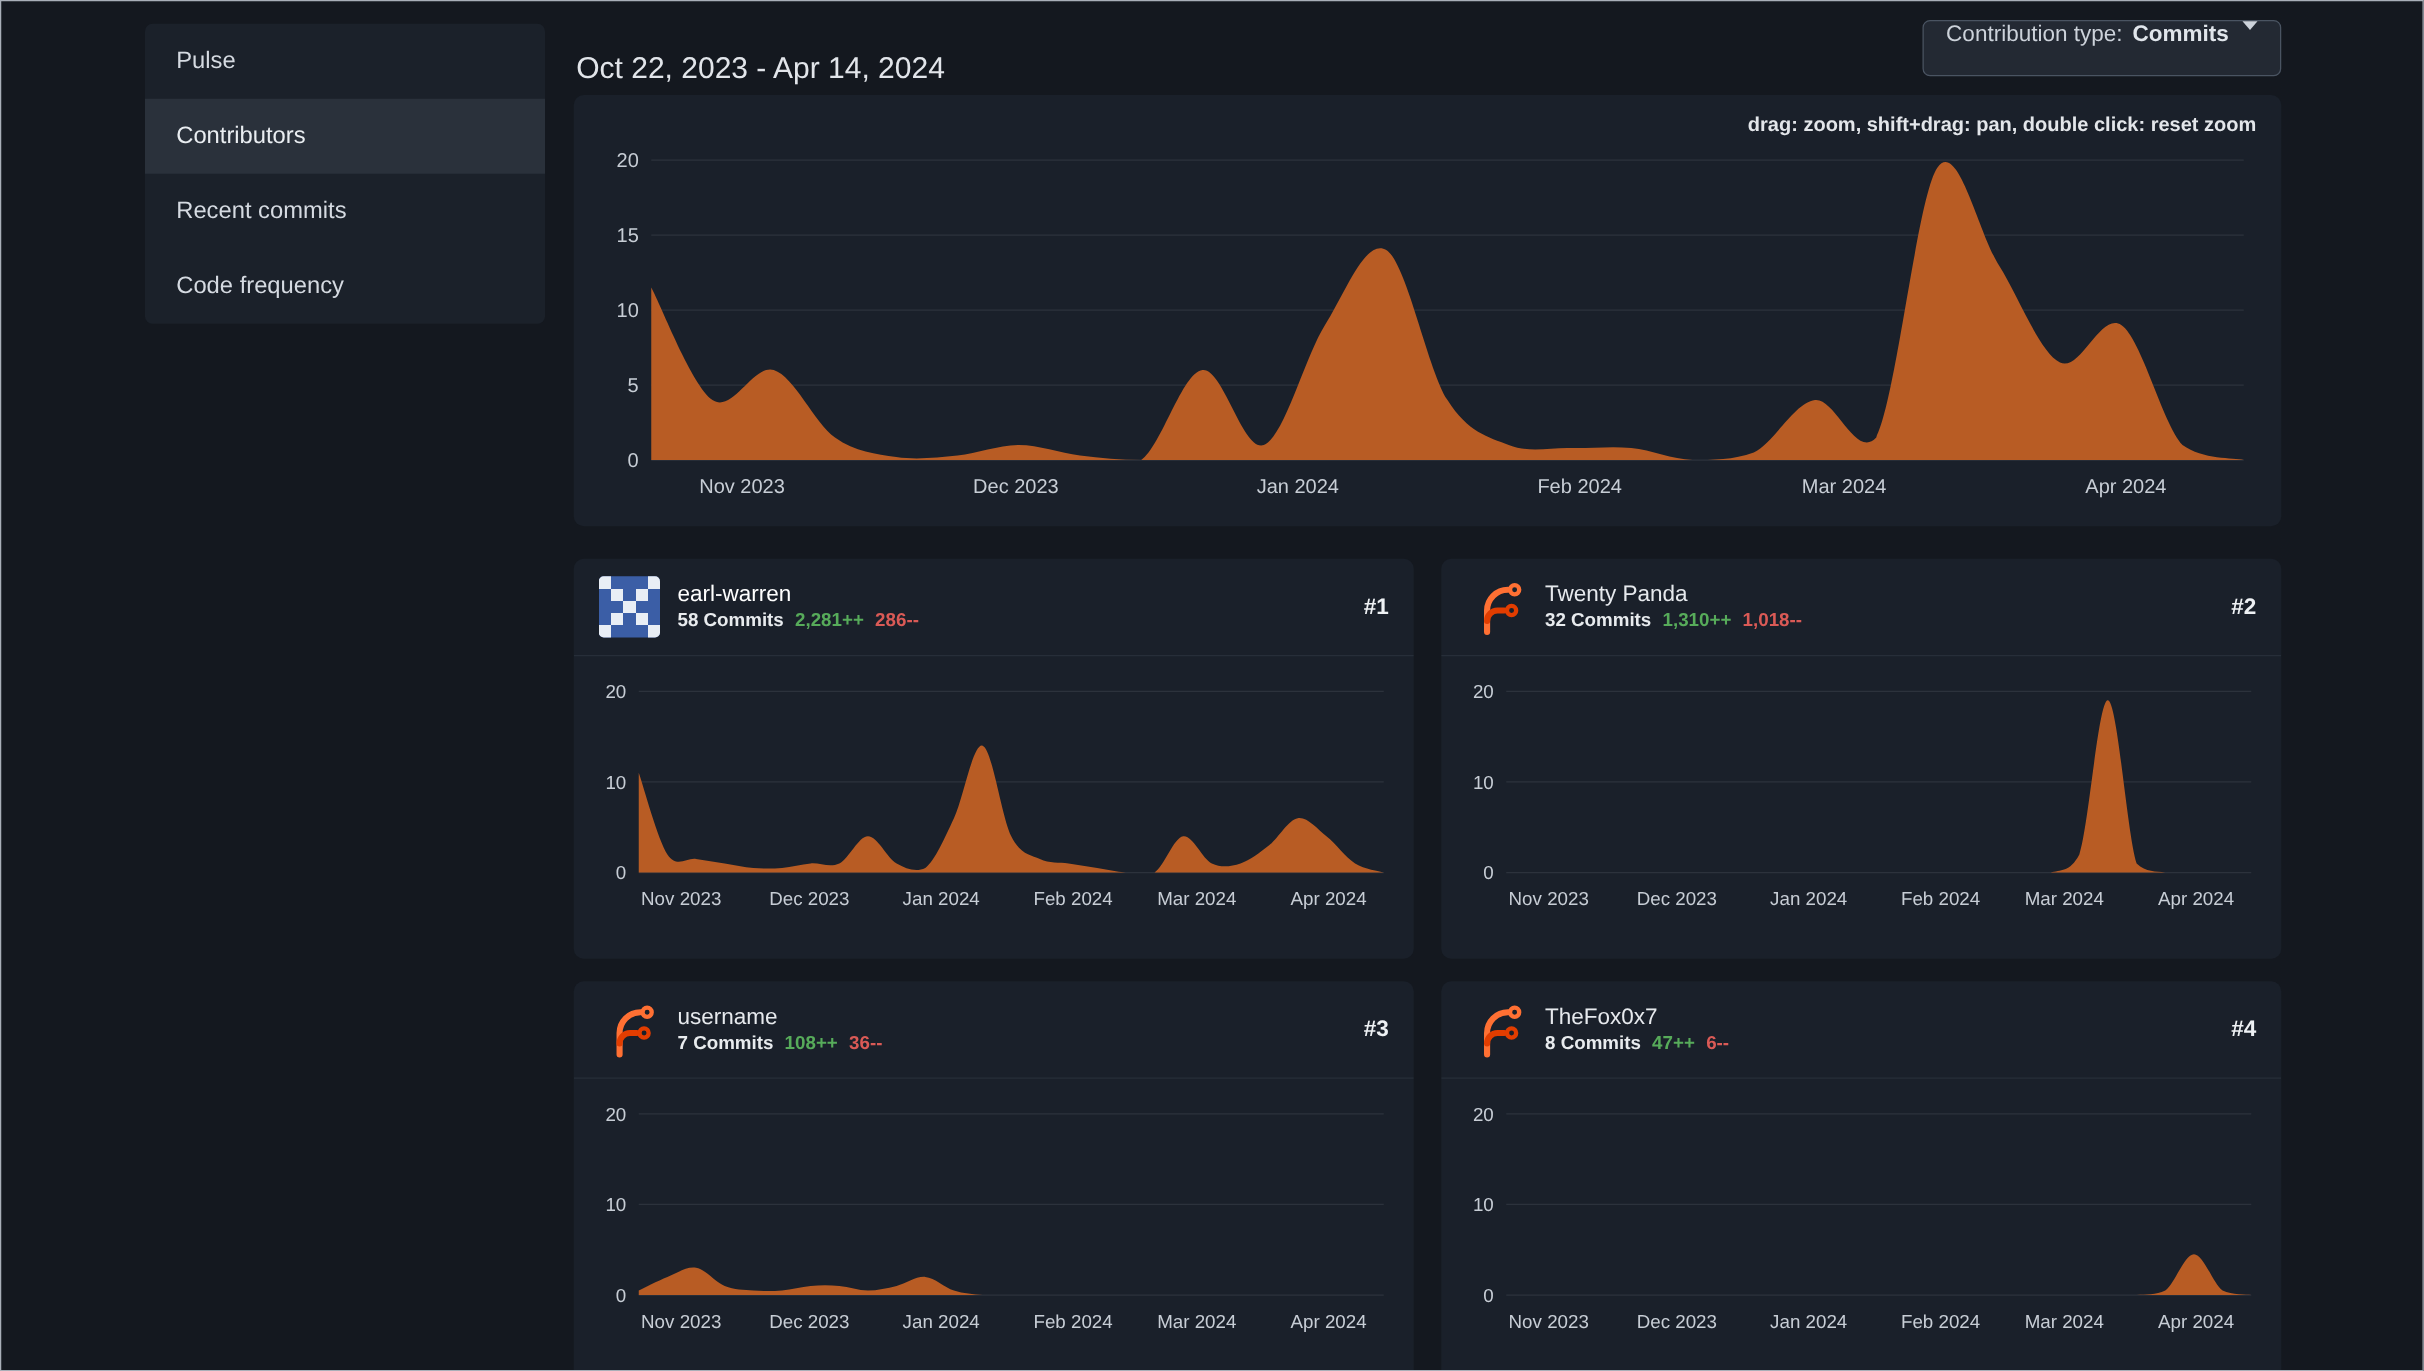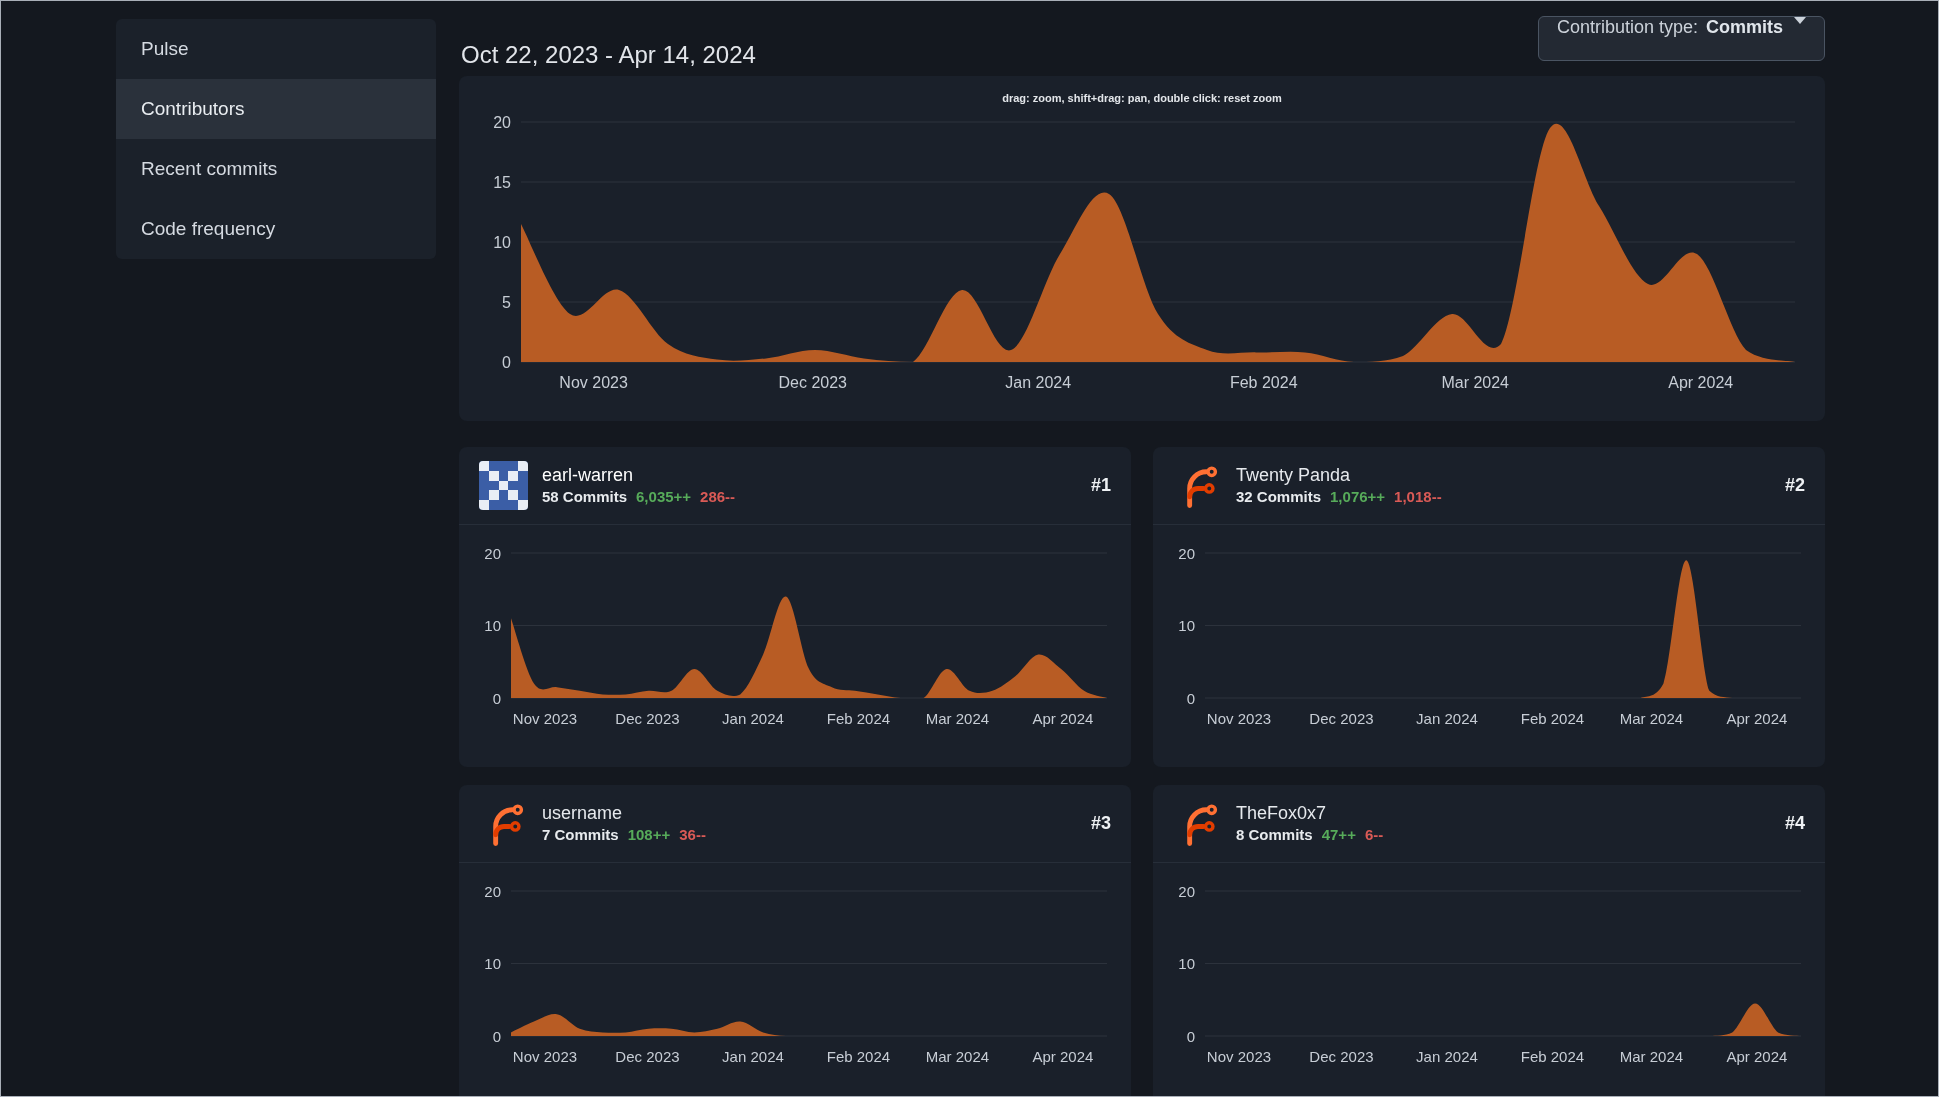--- a/index.html
+++ b/index.html
@@ -29,21 +29,21 @@
     color:#ccd2da;font-size:18px;box-sizing:border-box;cursor:pointer;
   }
   #ctype-btn .val{font-weight:700;color:#e0e5eb;}
   .caret{width:0;height:0;border-left:6px solid transparent;border-right:6px solid transparent;
     border-top:7px solid #ccd2da;margin-left:3px;}
   .card{background:#1a202a;border-radius:8px;box-sizing:border-box;}
   #main-chart-card{
     position:absolute;top:75px;left:0;width:1366px;height:345px;
     padding:16px 20px 0 20px;
   }
-  .hint{text-align:center;font-size:11px;font-weight:700;color:#e3e6ea;}
+  .hint{text-align:right;font-size:16px;font-weight:700;color:#e3e6ea;}
   #main-chart{height:300px;margin-top:4px;}
   
   #cards-grid{
     position:absolute;top:446px;left:0;width:1366px;
     display:grid;grid-template-columns:672px 672px;column-gap:22px;row-gap:18px;
   }
   .contrib-card{height:320px;overflow:hidden;}
   .contrib-header{
     display:flex;align-items:center;gap:14px;
     padding:14px 20px;border-bottom:1px solid #272e39;
@@ -119,21 +119,21 @@
             <rect x="1" y="3" width="1" height="1"></rect>
               <rect x="3" y="3" width="1" height="1"></rect>
             <rect x="0" y="4" width="1" height="1"></rect>
               <rect x="4" y="4" width="1" height="1"></rect>
           </g>
         </svg>
         <div class="contrib-info">
           <span class="contrib-name link">earl-warren</span>
           <span class="contrib-stats">
             <span>58 Commits</span>
-            <span class="adds">6,035++</span>
+            <span class="adds">2,281++</span>
             <span class="dels">286--</span>
           </span>
         </div>
         <span class="rank">#1</span>
       </div>
       <div class="contrib-chart chart--small"><svg width="672" height="205">
             <line x1="52" y1="165" x2="648" y2="165" stroke="#2c323c" stroke-width="1"></line>
             <text x="42" y="170.5" text-anchor="end">0</text>
             <line x1="52" y1="92.5" x2="648" y2="92.5" stroke="#2c323c" stroke-width="1"></line>
             <text x="42" y="98" text-anchor="end">10</text>
@@ -156,21 +156,21 @@
             <path d="M34 91 V56 A34 34 0 0 1 68 22" stroke="#ff7033" stroke-width="10"></path>
             <path d="M34 73 A17 17 0 0 1 51 56 H62" stroke="#e23d00" stroke-width="10"></path>
             <circle cx="79" cy="22" r="7.5" stroke="#ff7033" stroke-width="7"></circle>
             <circle cx="74" cy="56" r="7.5" stroke="#e23d00" stroke-width="7"></circle>
           </g>
         </svg>
         <div class="contrib-info">
           <span class="contrib-name">Twenty Panda</span>
           <span class="contrib-stats">
             <span>32 Commits</span>
-            <span class="adds">1,076++</span>
+            <span class="adds">1,310++</span>
             <span class="dels">1,018--</span>
           </span>
         </div>
         <span class="rank">#2</span>
       </div>
       <div class="contrib-chart chart--small"><svg width="672" height="205">
             <line x1="52" y1="165" x2="648" y2="165" stroke="#2c323c" stroke-width="1"></line>
             <text x="42" y="170.5" text-anchor="end">0</text>
             <line x1="52" y1="92.5" x2="648" y2="92.5" stroke="#2c323c" stroke-width="1"></line>
             <text x="42" y="98" text-anchor="end">10</text>

